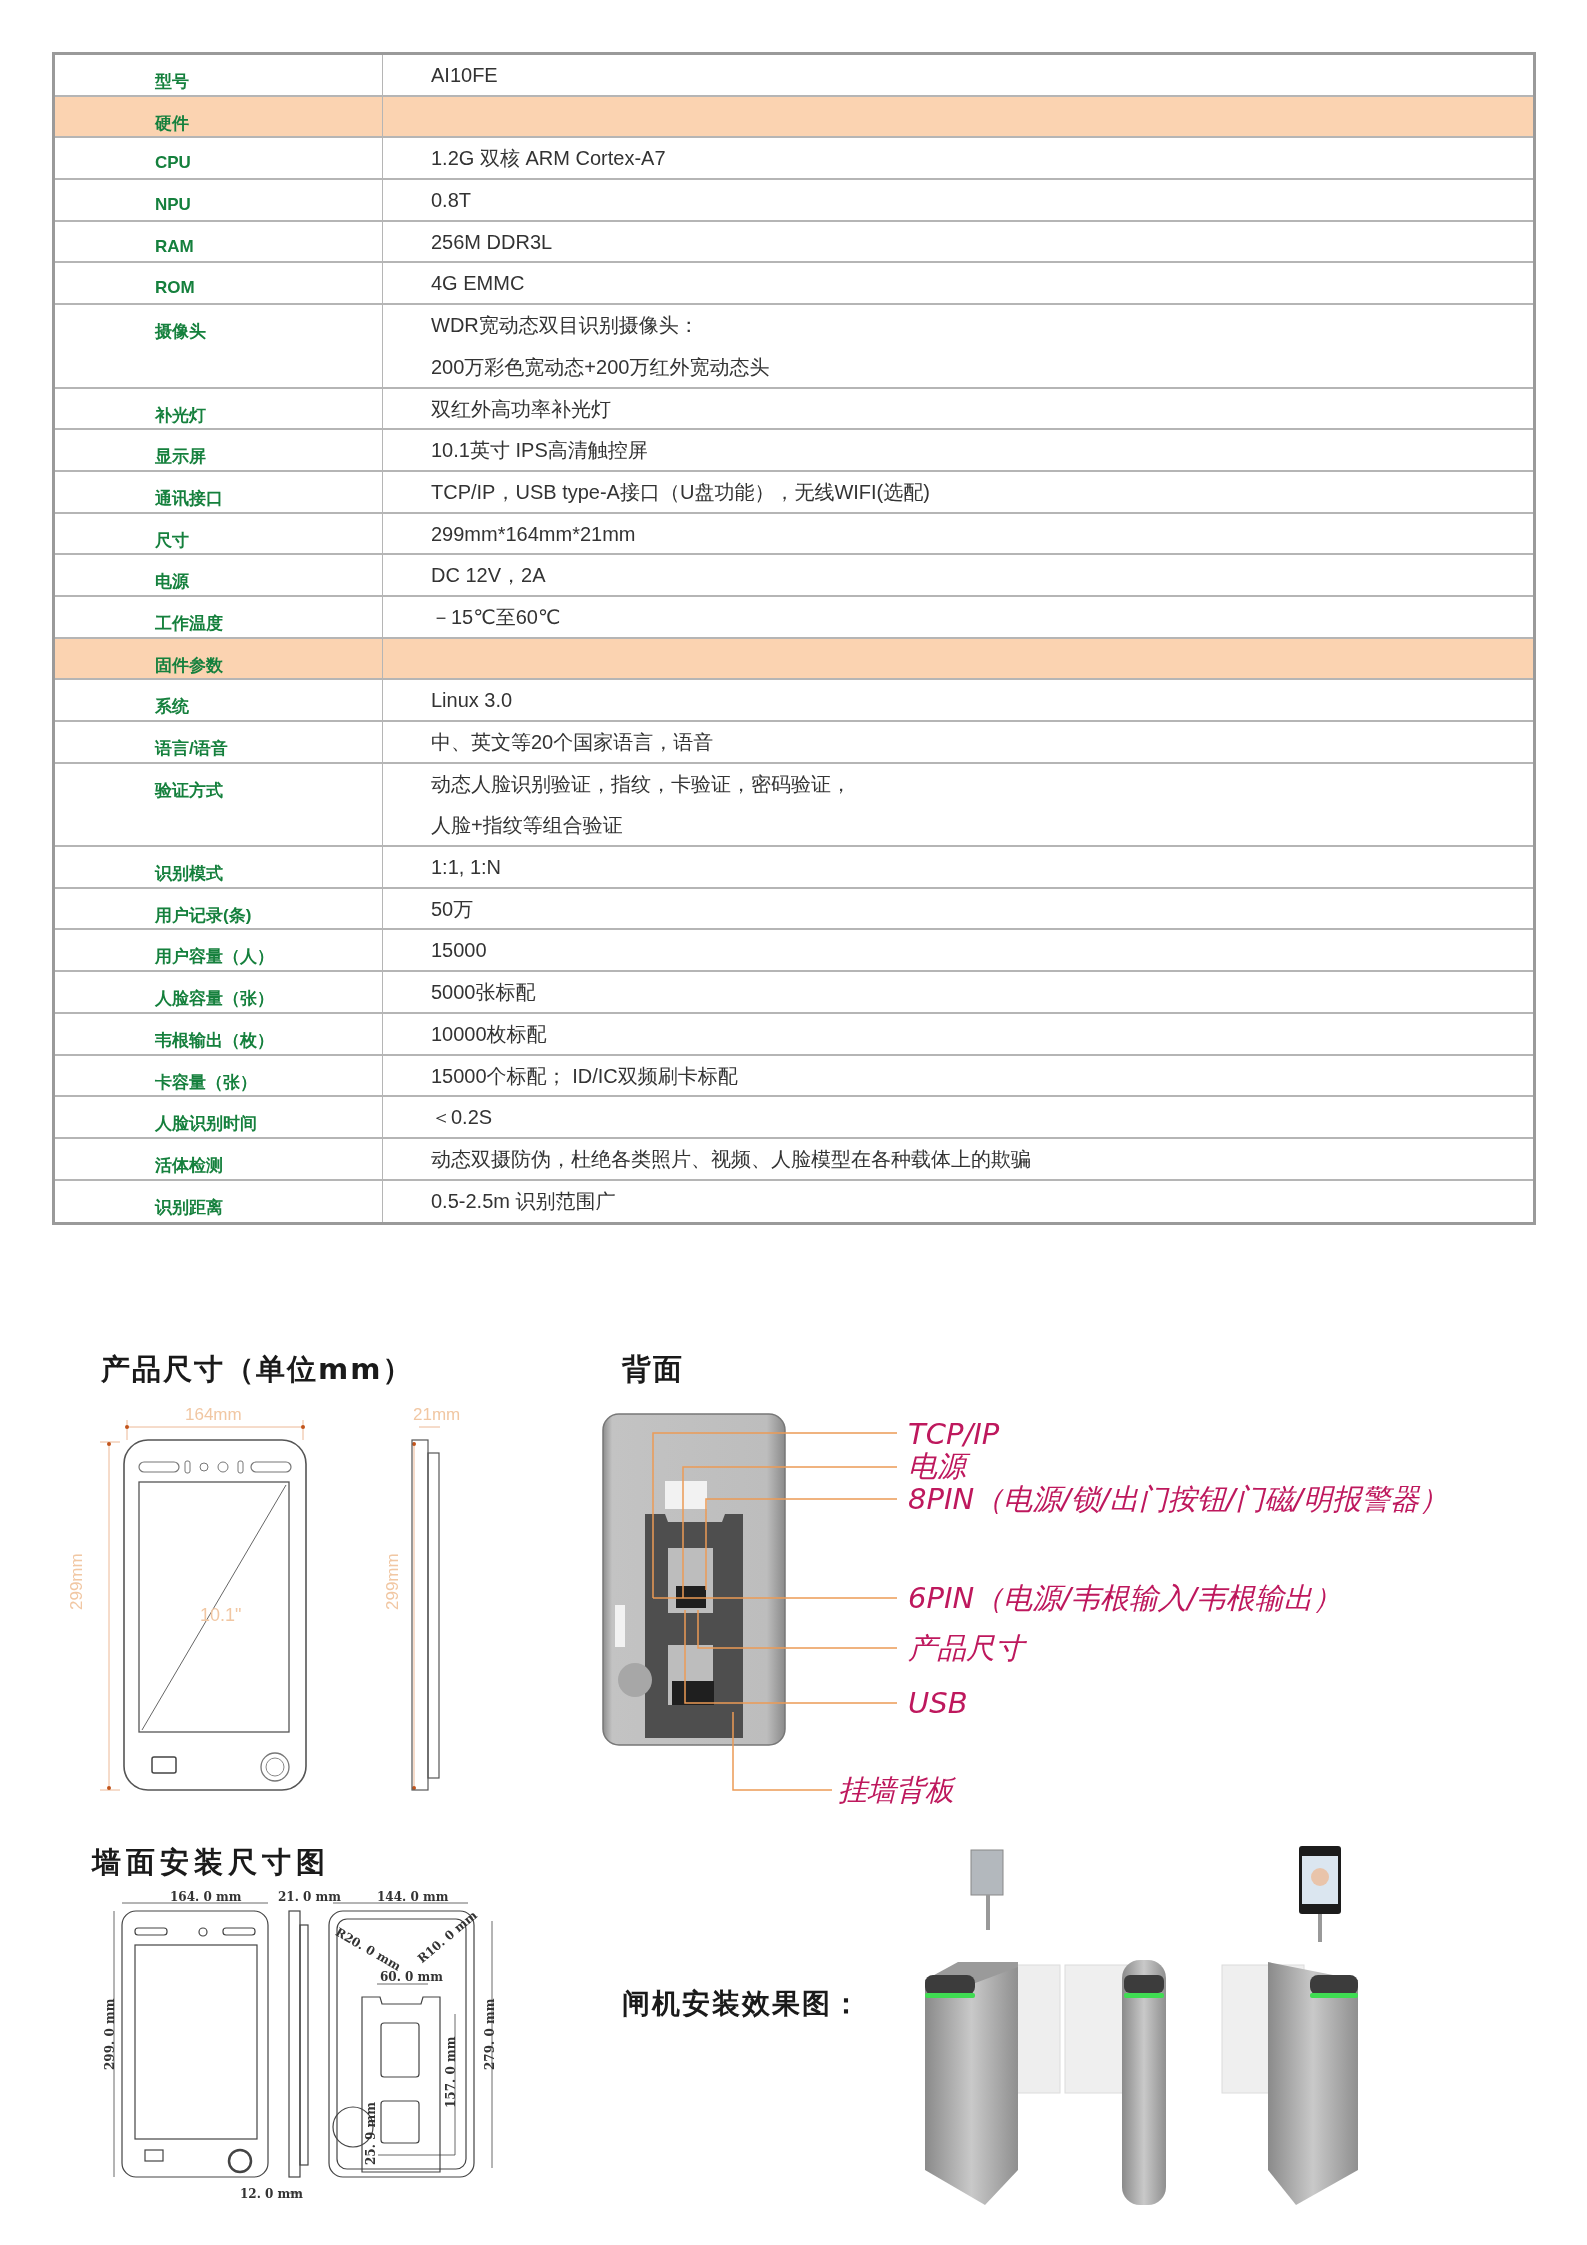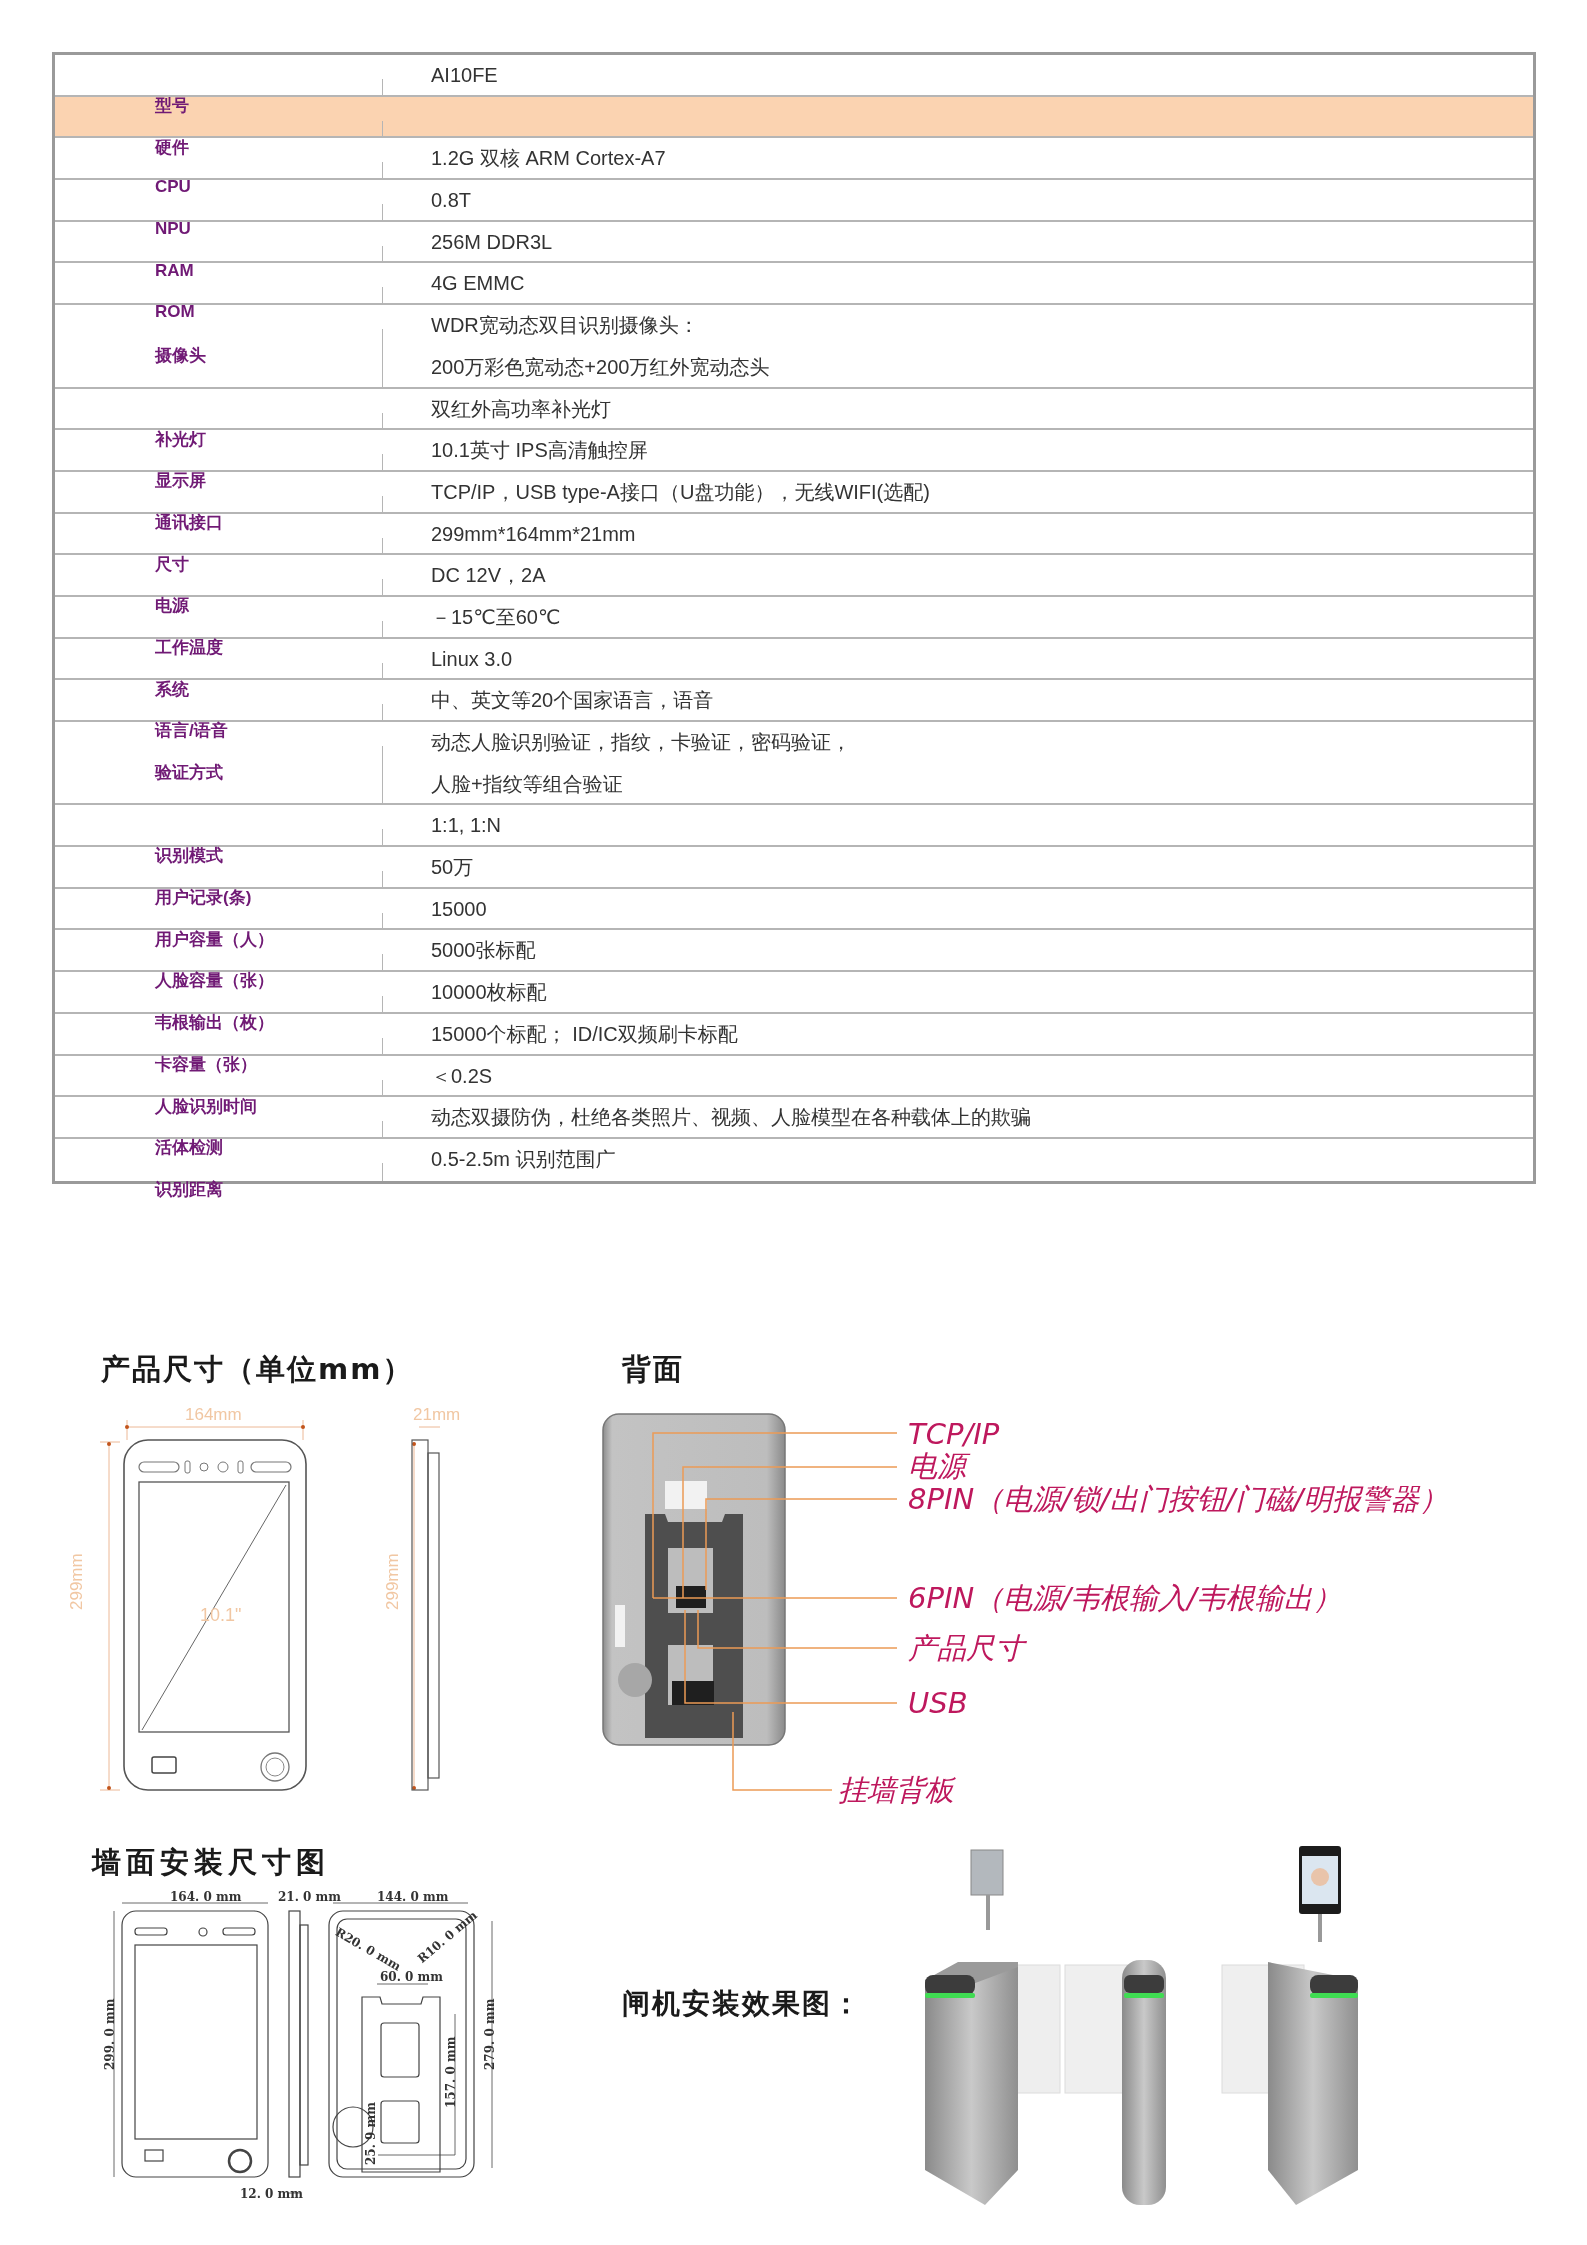--- a/index.html
+++ b/index.html
@@ -11,21 +11,21 @@
     position: absolute; left: 52px; top: 52px; width: 1484px;
     border: 3px solid #9a9a9a; border-collapse: collapse;
   }
   .spec-row { display: flex; border-bottom: 2px solid #b5b5b5; height: 41.7px; }
   .spec-row:last-child { border-bottom: none; }
   .spec-row.double { height: 83.4px; }
   .spec-row.section { background: #fbd3b1; }
   .spec-label {
     width: 328px; border-right: 1.5px solid #b5b5b5;
     padding-left: 100px; padding-top: 15px;
-    font-size: 17px; font-weight: bold; color: #701a75; margin-top: 24px;
+    font-size: 17px; font-weight: bold; color: #15803d;
   }
   .spec-value {
     flex: 1; padding-left: 48px; padding-top: 11px;
     font-size: 20px; color: #333; line-height: 41.7px; margin-top: -11px;
   }
   .spec-value .line { display: block; height: 41.7px; }
 
   
   .heading {
     position: absolute; font-family: "DejaVu Sans", sans-serif;
@@ -121,20 +121,26 @@
     <div class="spec-row">
       <div class="spec-label">电源</div>
       <div class="spec-value">
         <span class="line">DC 12V，2A</span>
       </div>
     </div>
     <div class="spec-row">
       <div class="spec-label">工作温度</div>
       <div class="spec-value">
         <span class="line">－15℃至60℃</span>
+      </div>
+    </div>
+    <div class="spec-row section">
+      <div class="spec-label">固件参数</div>
+      <div class="spec-value">
+        <span class="line"></span>
       </div>
     </div>
     <div class="spec-row">
       <div class="spec-label">系统</div>
       <div class="spec-value">
         <span class="line">Linux 3.0</span>
       </div>
     </div>
     <div class="spec-row">
       <div class="spec-label">语言/语音</div>

